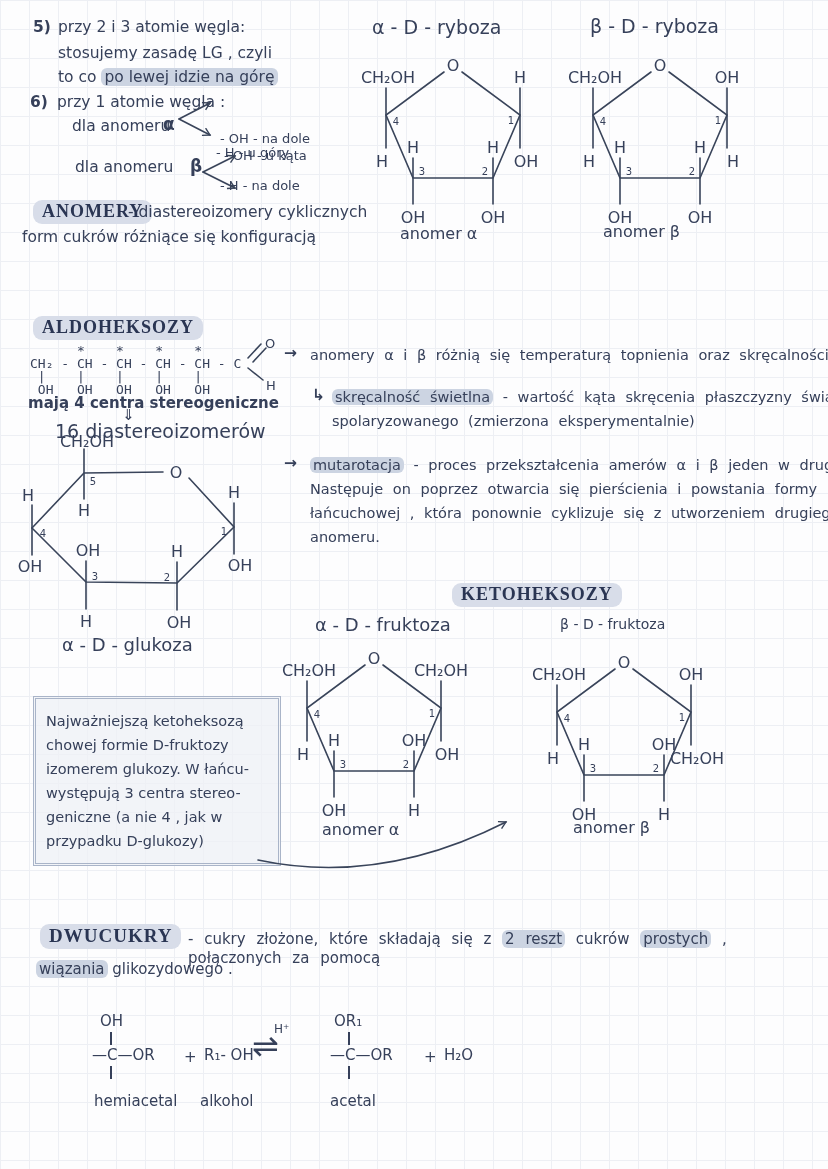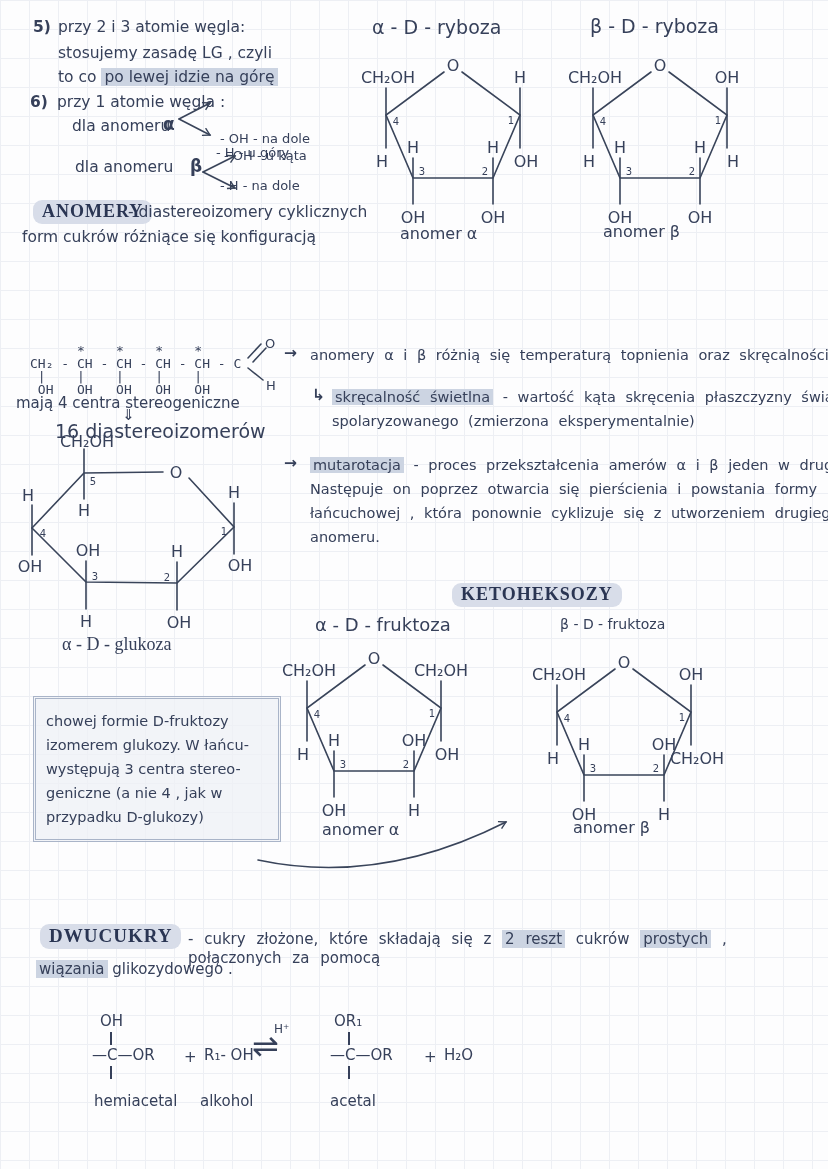--- a/index.html
+++ b/index.html
@@ -18,21 +18,21 @@
   .t{position:absolute;white-space:nowrap;font-size:15.5px;line-height:1.25;}
   .small{font-size:13px;}
   .greek{font-size:17px;font-weight:bold;}
   .pill{
     position:absolute;
     font-family:"Liberation Serif", serif;
     font-weight:bold;font-size:18px;letter-spacing:1px;
     color:#2a3553;background:#d8dde9;border-radius:9px;
     padding:1px 9px 2px 9px;
   }
-  .hl{background:#ccd4e2;border-radius:0;padding:0 3px;}
+  .hl{background:#ccd4e2;border-radius:6px;padding:0 3px;}
   .ring{position:absolute;}
   .ring svg{position:absolute;left:0;top:0;}
   .ring path{fill:none;stroke:#39445a;stroke-width:1.6;stroke-linecap:round;}
   .atom{position:absolute;transform:translate(-50%,-50%);font-size:16px;white-space:nowrap;}
   .num{position:absolute;transform:translate(-50%,-50%);font-size:10px;}
   .ring-title{position:absolute;font-size:19px;white-space:nowrap;}
   .anomer{position:absolute;font-size:16px;white-space:nowrap;}
   
   .p-o{left:95px;top:25px;font-size:16px;}
   .p-lt{left:30px;top:37px;}  .p-lb{left:24px;top:121px;}
@@ -142,30 +142,31 @@
     <span class="atom p-blb">OH</span>
     <span class="atom p-brt">H</span>
     <span class="atom p-brb">OH</span>
     <span class="num p-ln">4</span>
     <span class="num p-rn">1</span>
     <span class="num p-bln">3</span>
     <span class="num p-brn">2</span>
   </div>
   <div class="anomer" style="left:603px;top:222px;">anomer β</div>
 
+  <div class="pill" style="left:33px;top:316px;">ALDOHEKSOZY</div>
   <div class="t mono" style="left:30px;top:344px;">      *    *    *    *</div>
   <div class="t mono" style="left:30px;top:357px;">CH₂ - CH - CH - CH - CH - C</div>
   <div class="t mono" style="left:30px;top:370px;"> |    |    |    |    |</div>
   <div class="t mono" style="left:30px;top:383px;"> OH   OH   OH   OH   OH</div>
   <svg class="arrowsvg" style="left:240px;top:330px;" width="46" height="62">
     <path d="M8,28 L21,14 M13,32 L26,18 M8,38 L23,50"></path>
     <text x="30" y="18" text-anchor="middle" fill="#36405a" font-size="13">O</text>
     <text x="31" y="60" text-anchor="middle" fill="#36405a" font-size="13">H</text>
   </svg>
-  <div class="t" style="left:16px;top:394px;font-size:15px;">mają 4 centra stereogeniczne</div>
+  <div class="t" style="left:28px;top:394px;font-size:15px;font-weight:bold;">mają 4 centra stereogeniczne</div>
   <div class="t" style="left:122px;top:406px;font-size:15px;">⇓</div>
   <div class="t" style="left:55px;top:420px;font-size:19px;">16 diastereoizomerów</div>
 
   <div class="ring" style="left:15px;top:435px;width:250px;height:210px;">
     <svg width="250" height="210">
       <path d="M17,93 L69,38 L148,37"></path>
       <path d="M174,43 L219,92 L162,148 L71,147 L17,93"></path>
       <path d="M69,14 V64 M17,70 V120 M71,126 V174 M162,127 V175 M219,68 V119"></path>
     </svg>
     <span class="atom h-o">O</span>
@@ -178,21 +179,21 @@
     <span class="atom h-2t">H</span>
     <span class="atom h-2b">OH</span>
     <span class="atom h-1t">H</span>
     <span class="atom h-1b">OH</span>
     <span class="num h-5n">5</span>
     <span class="num h-4n">4</span>
     <span class="num h-3n">3</span>
     <span class="num h-2n">2</span>
     <span class="num h-1n">1</span>
   </div>
-  <div class="ring-title" style="left:62px;top:634px;font-size:18px;font-family:Liberation Serif, serif;">α - D - glukoza</div>
+  <div class="ring-title" style="left:62px;top:634px;font-size:18px;">α - D - glukoza</div>
 
   <div class="t" style="left:284px;top:344px;font-weight:bold;">→</div>
   <div class="t wprop" style="left:310px;top:346px;">anomery α i β różnią się temperaturą topnienia oraz skręcalnością właściwą.</div>
   <div class="t" style="left:312px;top:386px;font-weight:bold;">↳</div>
   <div class="t wprop" style="left:332px;top:388px;"><span class="hl">skręcalność świetlna</span><span> - wartość kąta skręcenia płaszczyzny światła</span></div>
   <div class="t wprop" style="left:332px;top:412px;">spolaryzowanego (zmierzona eksperymentalnie)</div>
   <div class="t" style="left:284px;top:454px;font-weight:bold;">→</div>
   <div class="t wprop" style="left:310px;top:456px;"><span class="hl">mutarotacja</span><span> - proces przekształcenia amerów α i β jeden w drugi.</span></div>
   <div class="t wprop" style="left:310px;top:480px;">Następuje on poprzez otwarcia się pierścienia i powstania formy</div>
   <div class="t wprop" style="left:310px;top:504px;">łańcuchowej , która ponownie cyklizuje się z utworzeniem drugiego</div>
@@ -238,20 +239,21 @@
     <span class="atom p-brt">OH</span>
     <span class="atom p-brb">H</span>
     <span class="num p-ln">4</span>
     <span class="num p-rn">1</span>
     <span class="num p-bln">3</span>
     <span class="num p-brn">2</span>
   </div>
   <div class="anomer" style="left:573px;top:818px;">anomer β</div>
 
   <div class="boxnote">
+    <div>Najważniejszą ketoheksozą</div>
     <div>chowej formie D-fruktozy</div>
     <div>izomerem glukozy. W łańcu-</div>
     <div>występują 3 centra stereo-</div>
     <div>geniczne (a nie 4 , jak w</div>
     <div>przypadku D-glukozy)</div>
   </div>
 
   <svg class="arrowsvg" style="left:250px;top:806px;" width="270" height="72">
     <path d="M8,54 Q130,80 256,16" marker-end="url(#ah)"></path>
   </svg>

